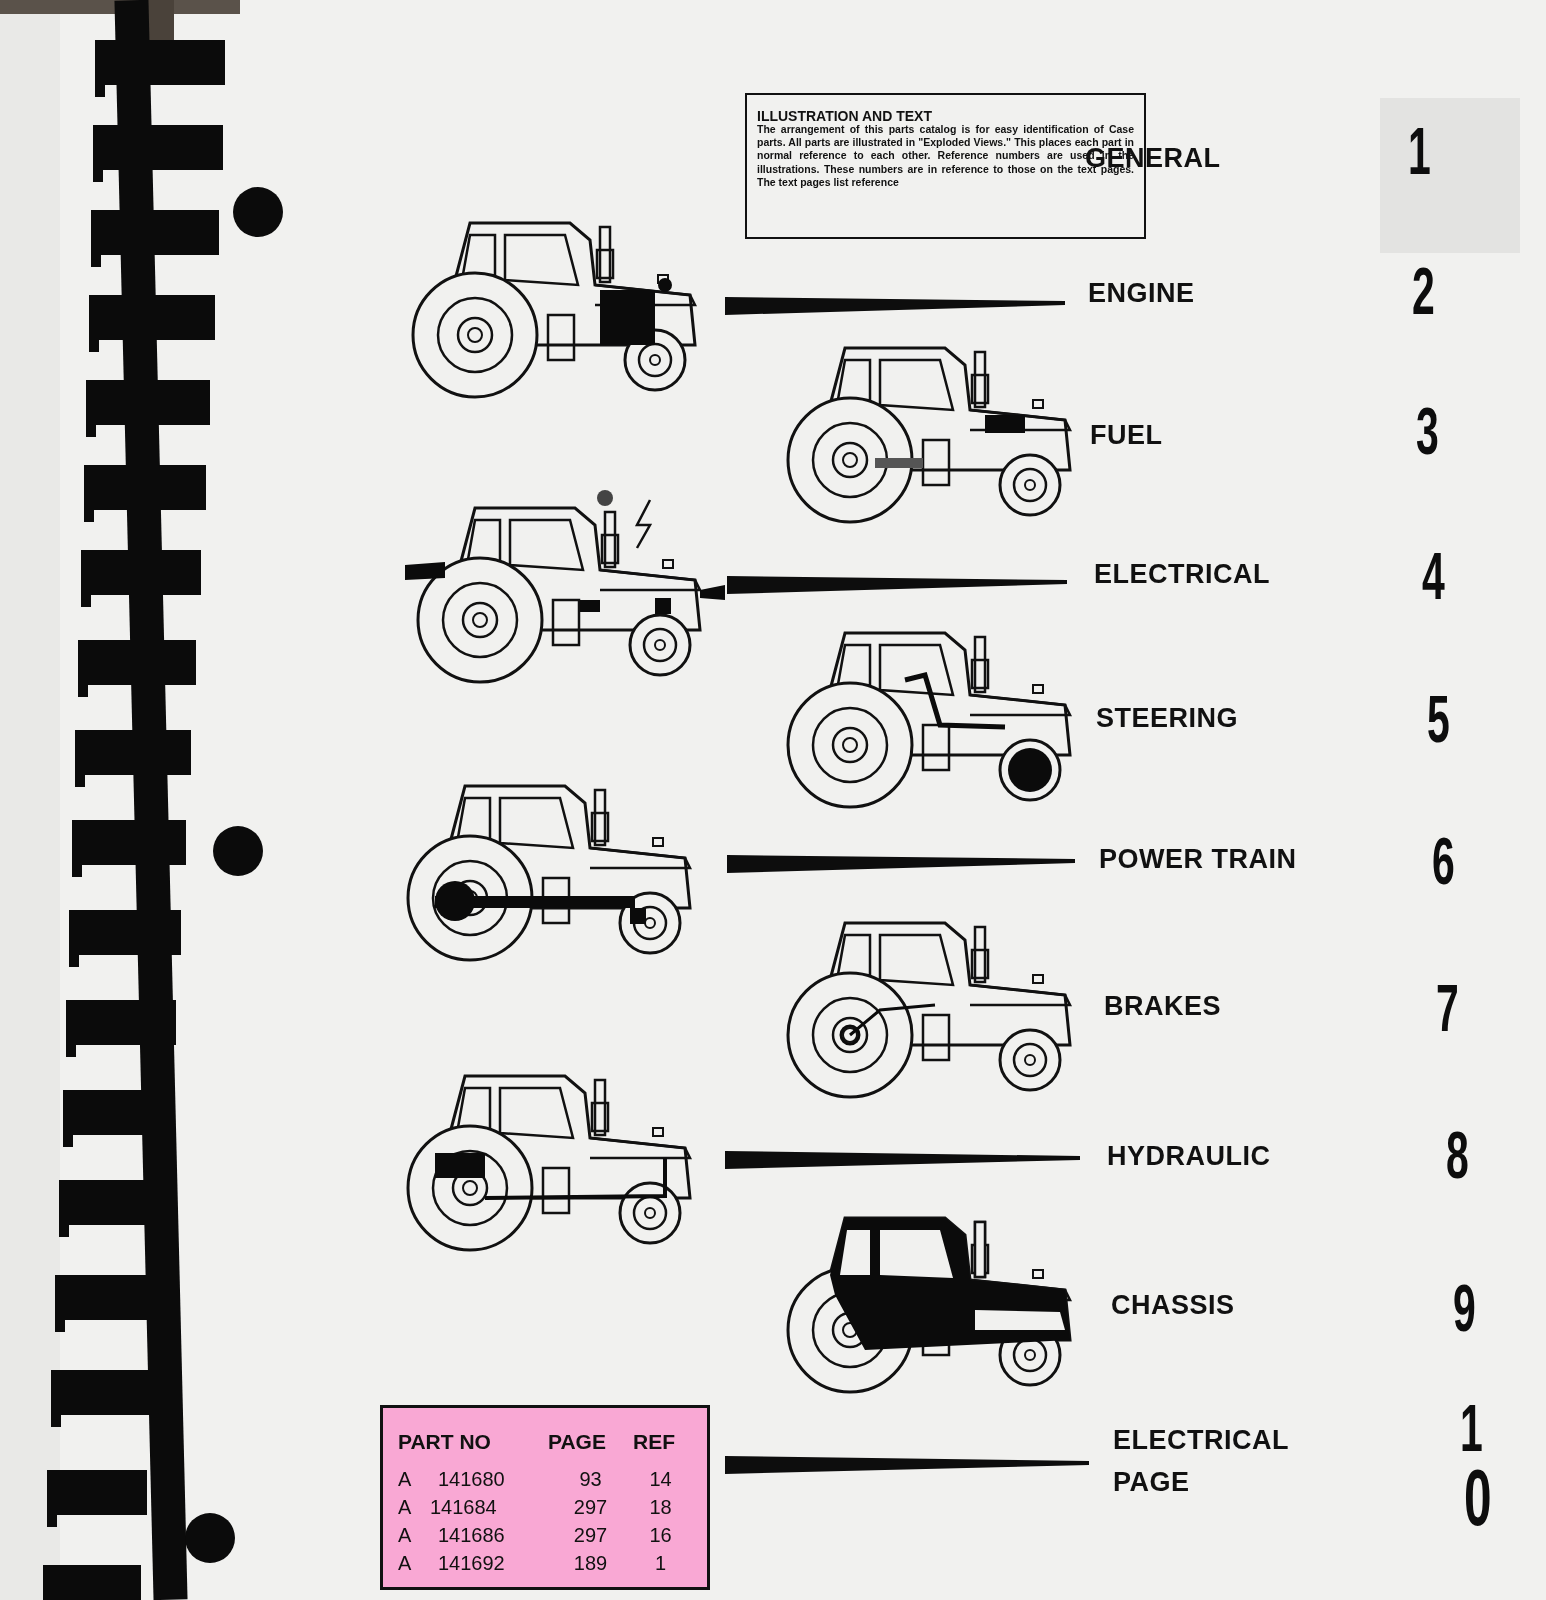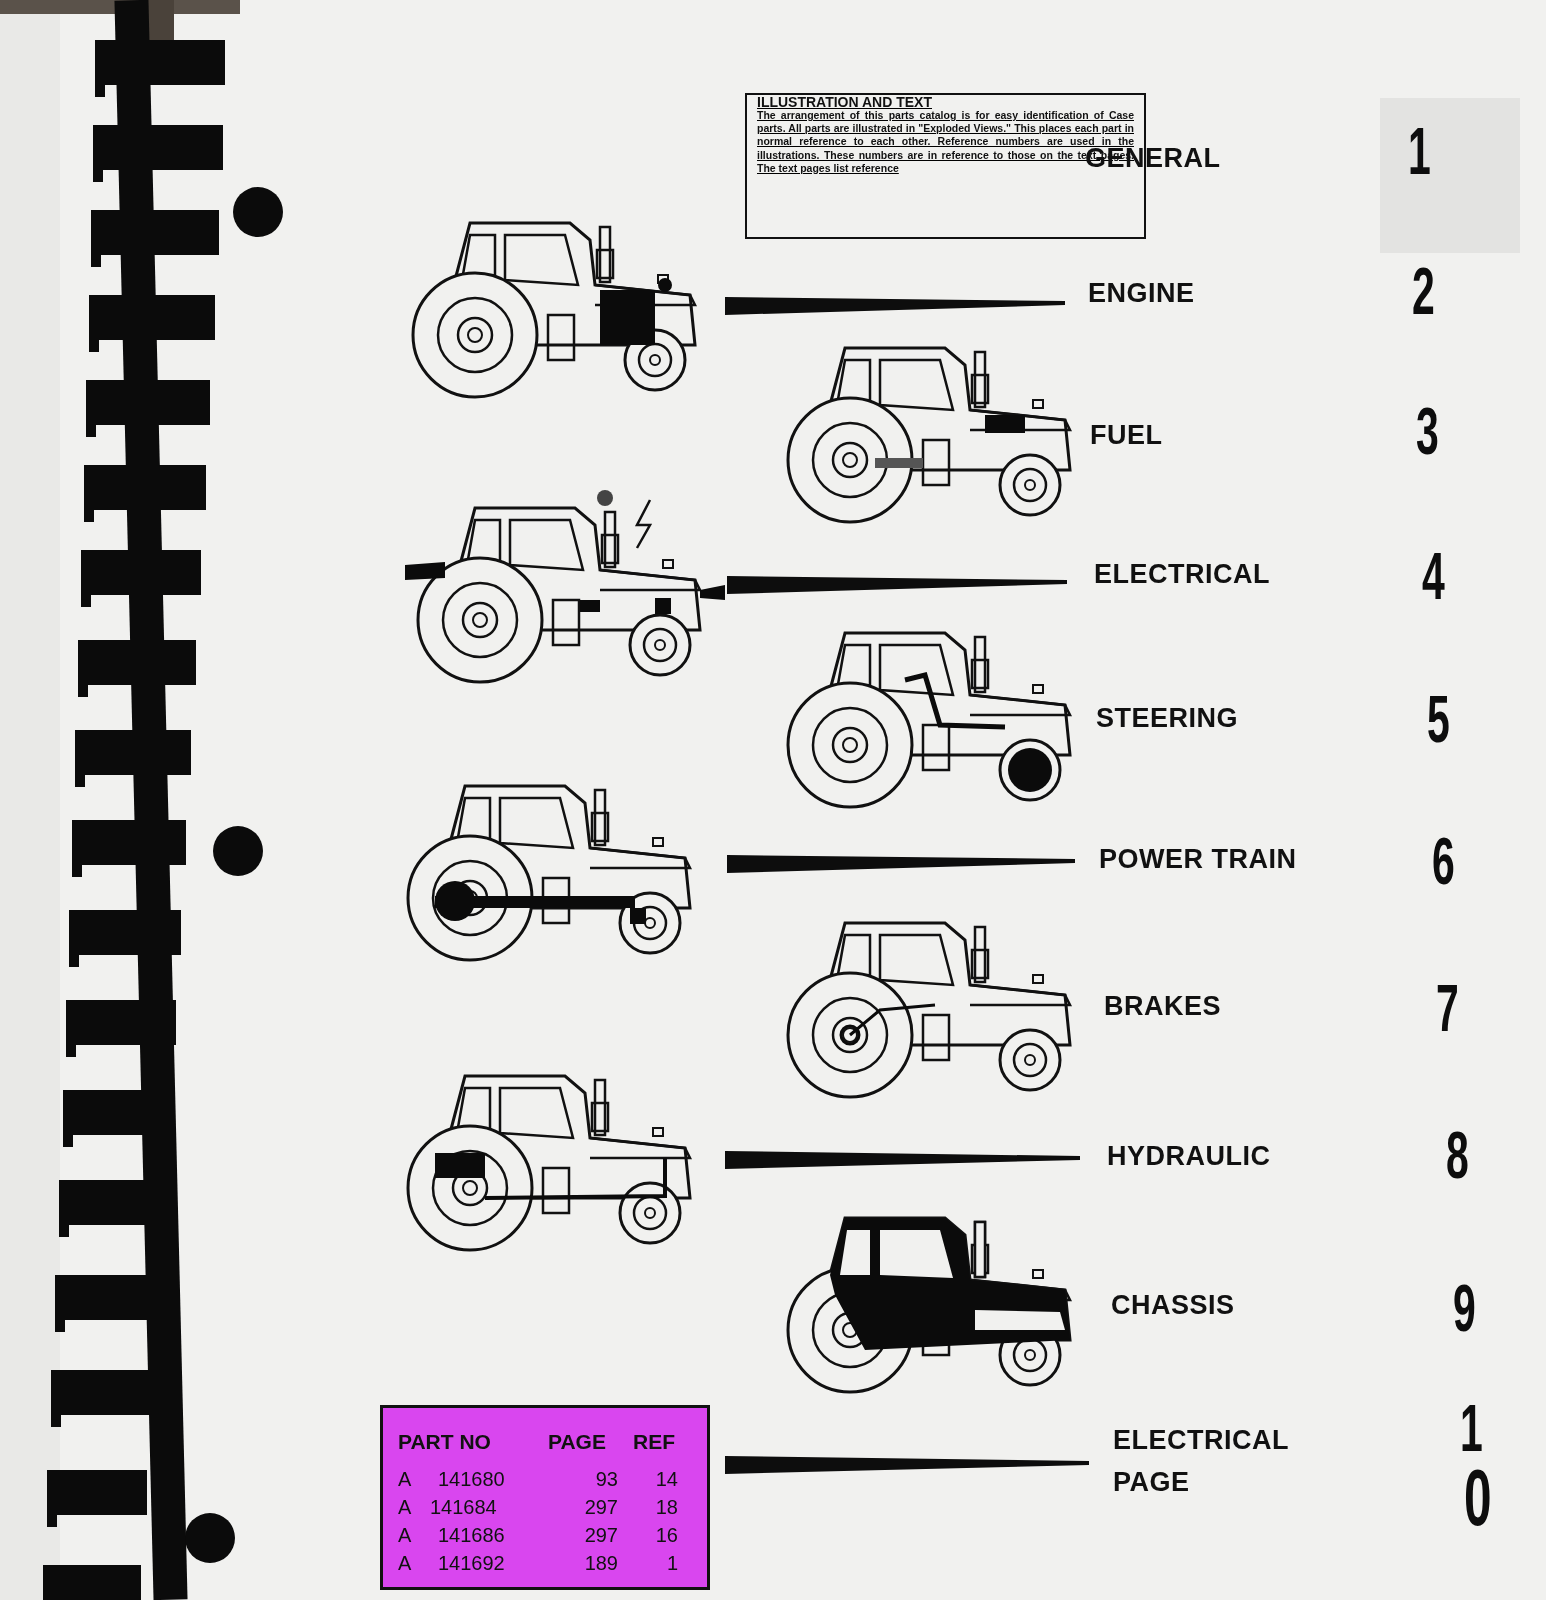--- a/index.html
+++ b/index.html
@@ -1,31 +1,31 @@
 <!DOCTYPE html>
 <html><head>
 <meta charset="utf-8">
 <style>
   html,body{margin:0;padding:0;}
   body{width:1546px;height:1600px;position:relative;overflow:hidden;background:#e9e9e7;font-family:"Liberation Sans",sans-serif;}
   .page{position:absolute;left:60px;top:0;width:1486px;height:1600px;background:#f1f1ef;}
   .shadow-tab{position:absolute;left:1380px;top:98px;width:140px;height:155px;background:#e3e3e1;}
   .binding{position:absolute;left:0;top:0;width:240px;height:1600px;}
   .hole{position:absolute;width:50px;height:50px;border-radius:50%;background:#0b0b0b;}
-  .infobox{position:absolute;left:745px;top:93px;width:401px;height:146px;border:2.5px solid #111;box-sizing:border-box;padding:0 10px;background:#f1f1ef;text-decoration:underline;}
+  .infobox{position:absolute;left:745px;top:93px;width:401px;height:146px;border:2.5px solid #111;box-sizing:border-box;padding:14px 10px;background:#f1f1ef;}
   .infobox h3{margin:0;font-size:14px;font-weight:bold;color:#111;line-height:14px;}
   .infobox p{margin:0;font-size:10.5px;font-weight:bold;color:#111;line-height:13.2px;text-align:justify;}
   .section{position:absolute;font-weight:bold;font-size:27px;color:#111;letter-spacing:0.5px;line-height:30px;}
   .num{position:absolute;font-weight:bold;font-size:66px;color:#0d0d0d;transform:scaleX(0.62);transform-origin:left top;line-height:66px;font-family:"Liberation Sans",sans-serif;}
   .pointer{position:absolute;height:20px;}
   .tractor{position:absolute;}
-  .parttable{position:absolute;left:380px;top:1405px;width:330px;height:185px;border:3px solid #111;box-sizing:border-box;background:#d946ef;}
+  .parttable{position:absolute;left:380px;top:1405px;width:330px;height:185px;border:3px solid #111;box-sizing:border-box;background:#f9a8d4;}
   .parttable .hdr{position:absolute;top:22px;font-weight:bold;font-size:21px;color:#111;}
   .parttable .cell{position:absolute;font-size:20px;color:#111;}
-  .r{text-align:right;}
+  .r{text-align:center;}
 </style>
 </head>
 <body>
 
 <div class="page"></div>
 <div class="shadow-tab"></div>
 
 <svg class="binding" viewBox="0 0 240 1600">
   <rect x="0" y="0" width="240" height="14" fill="#5a524a"></rect>
   <rect x="140" y="0" width="34" height="40" fill="#4a423a"></rect>

